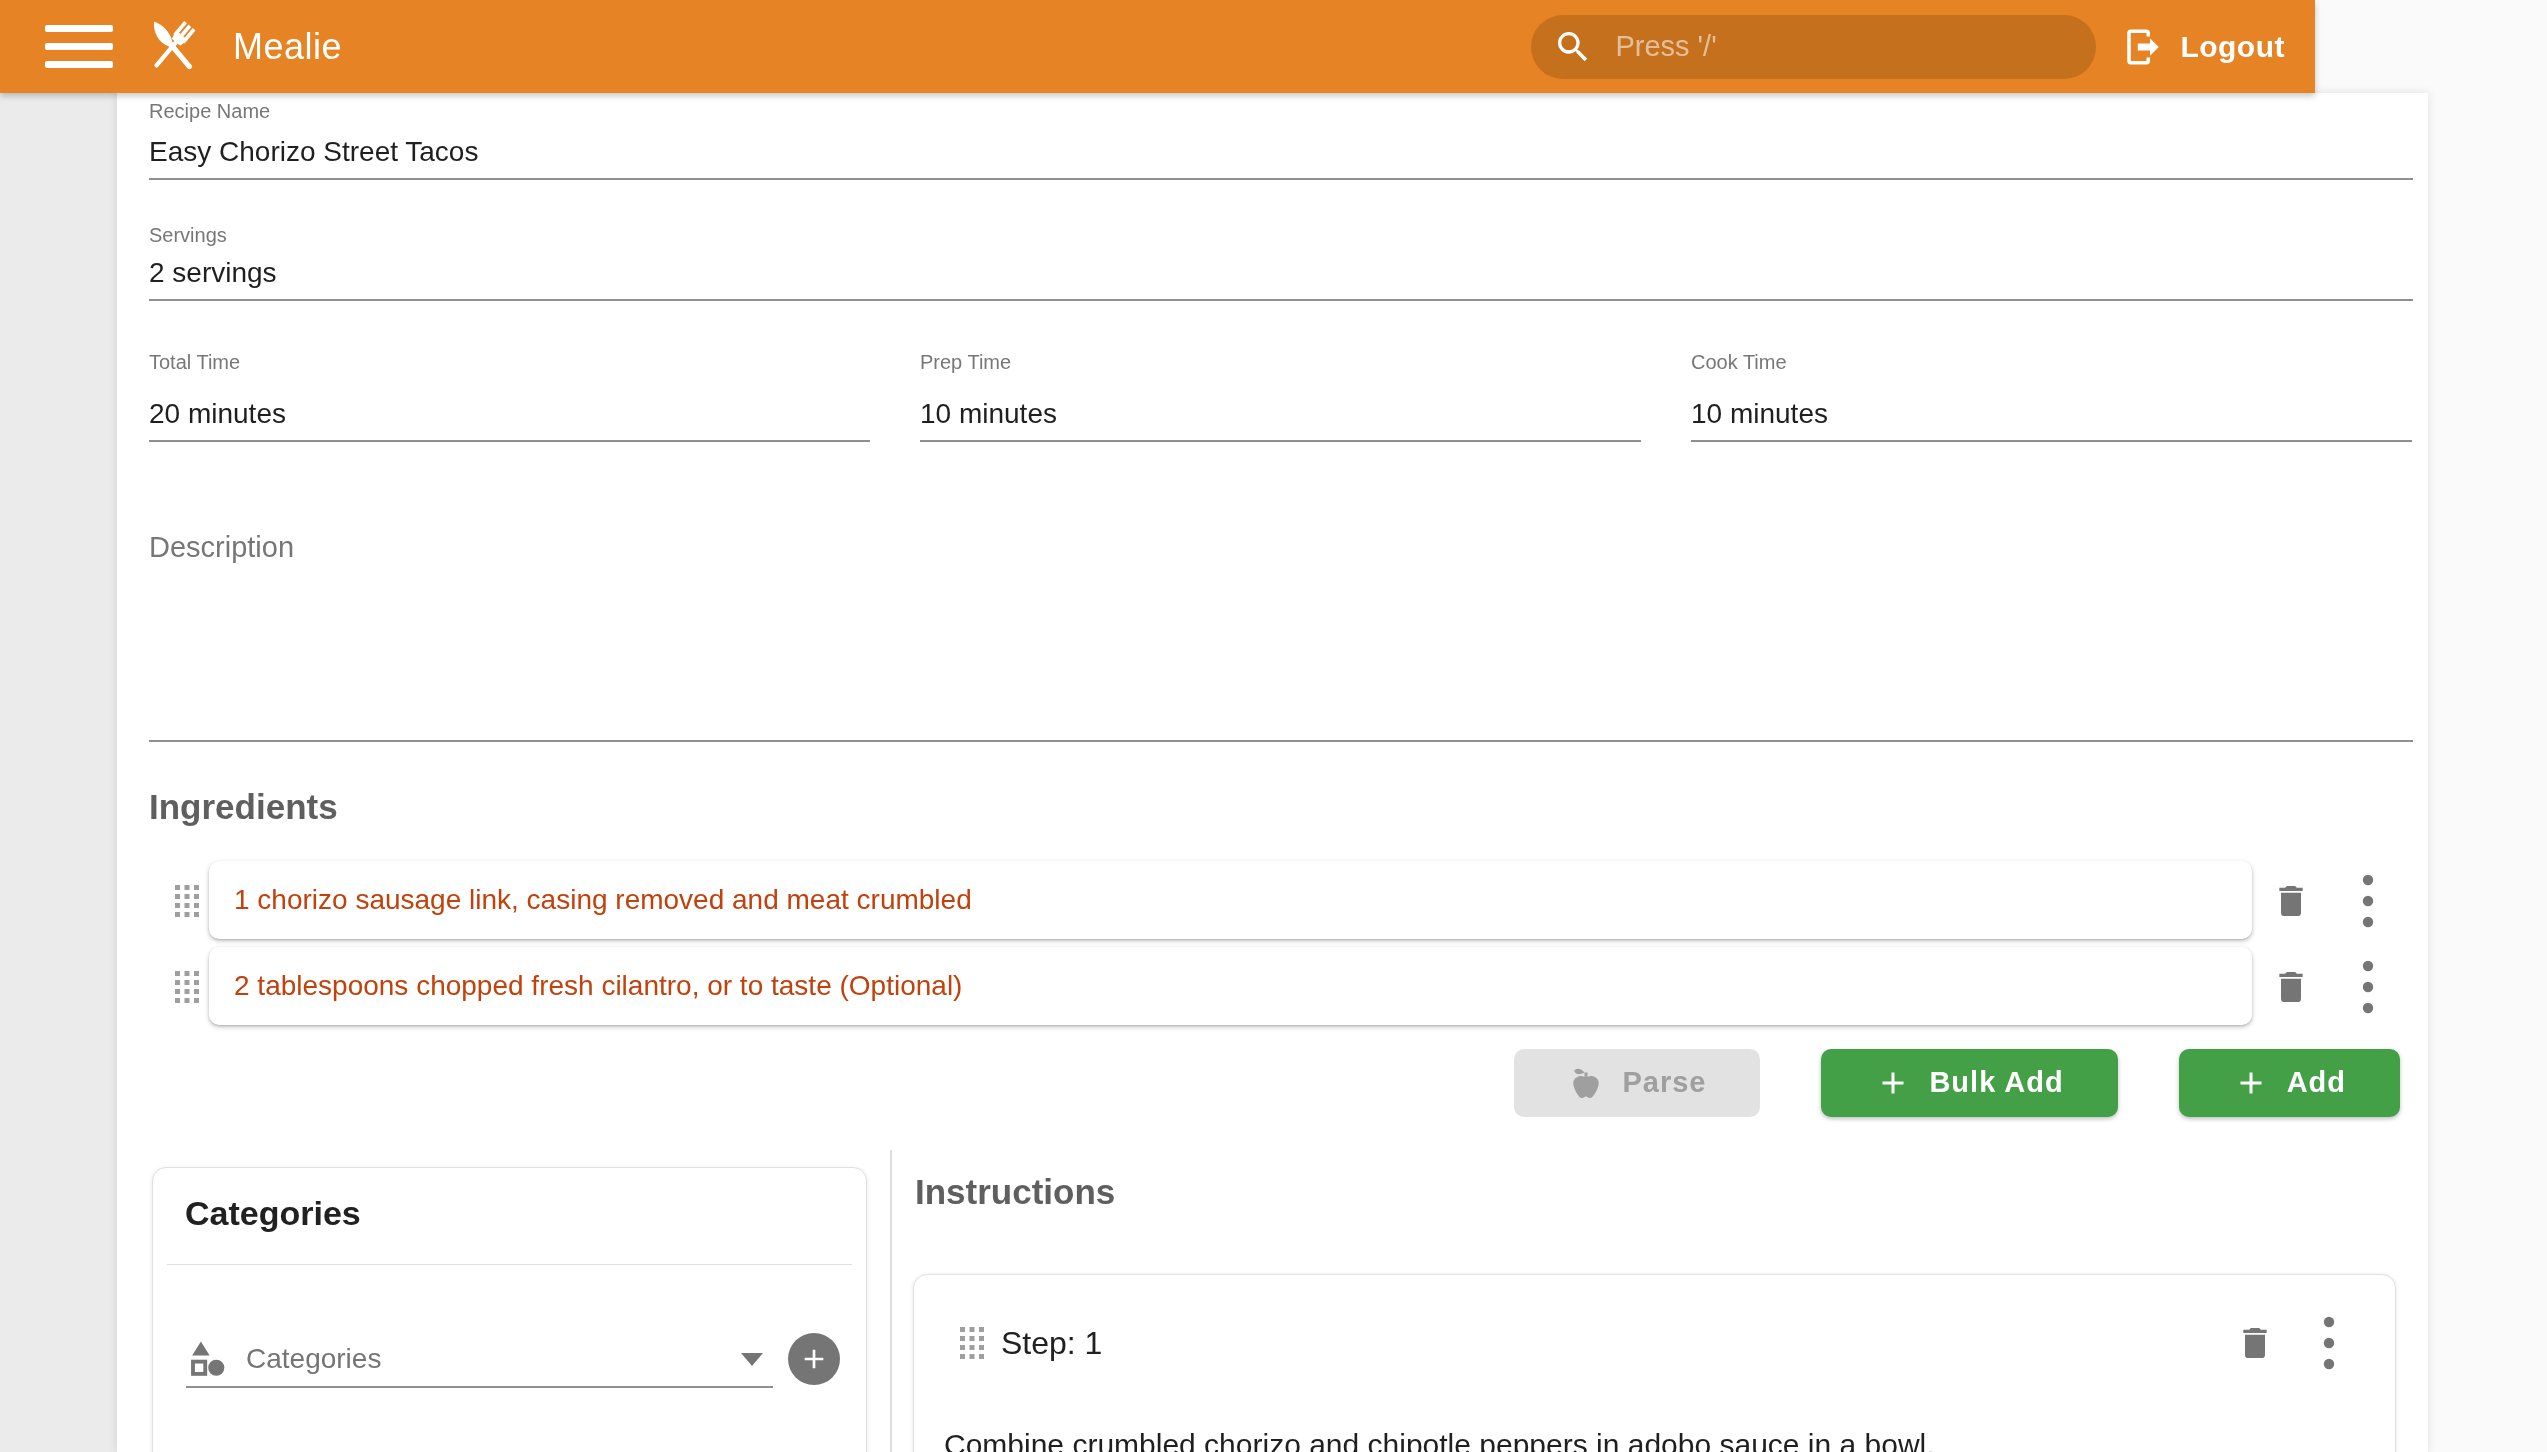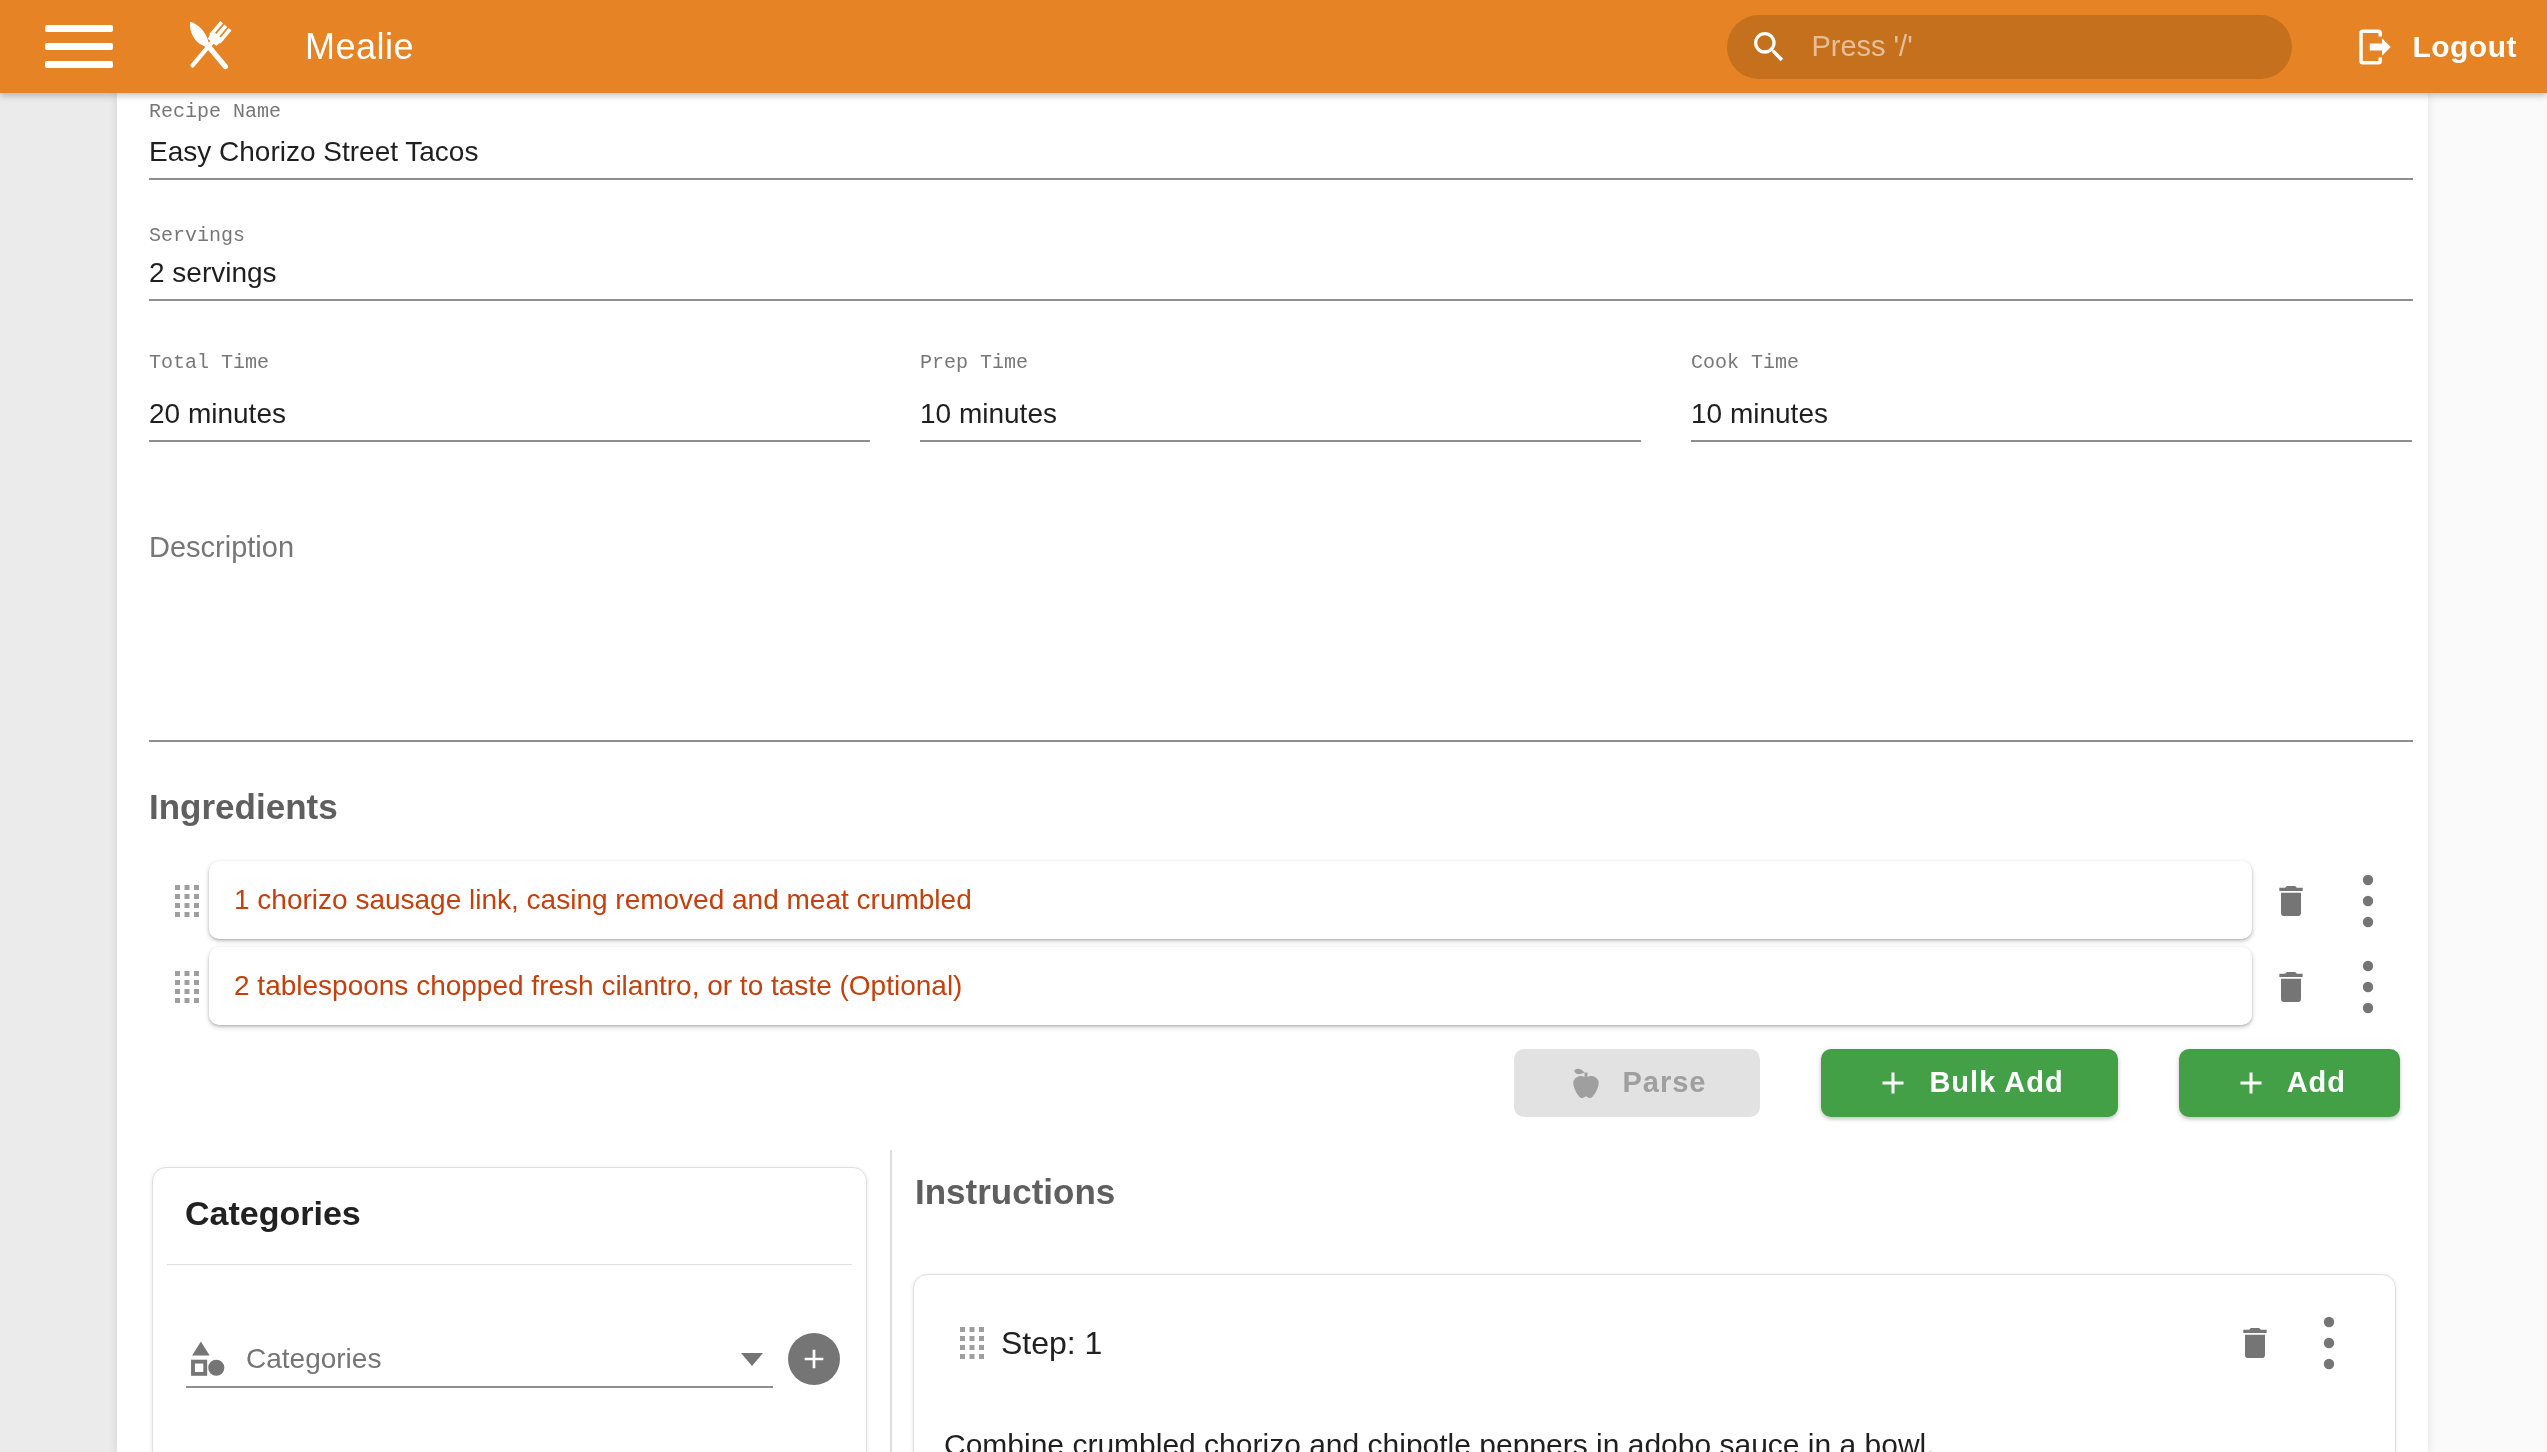--- a/index.html
+++ b/index.html
@@ -1,23 +1,23 @@
 <!DOCTYPE html>
 <html><head>
 <meta charset="utf-8">
 <style>
   * { margin:0; padding:0; box-sizing:border-box; }
   html,body { width:2547px; height:1453px; overflow:hidden; background:#fafafa;
               font-family:"Liberation Sans", sans-serif; }
   .screen { position:relative; width:2547px; height:1453px; overflow:hidden; }
 
   
-  .appbar { position:absolute; left:0; top:0; width:2547px; height:93px;
+  .appbar { position:absolute; left:0; top:0; width:2315px; height:93px;
             background:#E58325; display:flex; align-items:center;
-            box-shadow:0 3px 6px rgba(0,0,0,0.22); z-index:10;gap:36px; }
+            box-shadow:0 3px 6px rgba(0,0,0,0.22); z-index:10; }
   .hamburger { width:68px; height:46px; margin-left:45px; display:flex; flex-direction:column;
                justify-content:center; gap:11px; cursor:pointer; }
   .hamburger span { display:block; height:7px; background:#fff; border-radius:2px; }
   .logo { margin-left:22px; width:74px; height:74px; }
   .app-title { color:#fff; font-size:36px; font-weight:500; margin-left:24px; letter-spacing:0.5px; }
   .spacer { flex:1; }
   .searchbar { width:565px; height:64px; background:#c4701c; border-radius:32px;
                display:flex; align-items:center; padding:0 22px; }
   .searchbar svg { width:40px; height:40px; flex:0 0 auto; }
   .searchbar input { flex:1; background:transparent; border:none; outline:none;
@@ -29,21 +29,21 @@
   .logout .lbl { color:#fff; font-size:30px; font-weight:700; margin-left:16px; letter-spacing:0.5px; }
 
   
   .gutter-left  { position:absolute; left:0; top:93px; width:117px; height:1360px; background:#ebebeb; }
   .gutter-right { position:absolute; left:2429px; top:93px; width:118px; height:1360px; background:#fafafa; }
   .sheet { position:absolute; left:117px; top:93px; width:2311px; height:1360px;
            background:#ffffff; box-shadow:0 0 10px rgba(0,0,0,0.10); }
 
   
   .tfield { position:absolute; border-bottom:2px solid #8f8f8f; }
-  .tfield .flabel { position:absolute; left:0; top:0; font-size:20px; color:#777777;font-family:Liberation Mono, monospace; }
+  .tfield .flabel { position:absolute; left:0; top:0; font-size:20px; color:#777777; }
   .tfield .fvalue { position:absolute; left:0; bottom:10px; font-size:28px; color:#1f1f1f; }
   .tfield .biglabel { position:absolute; left:0; top:20px; font-size:29px; color:#777777; }
 
   .section-h { position:absolute; font-size:35px; font-weight:700; color:#5f5f5f; }
 
   
   .ing-row { position:absolute; left:0; width:2311px; height:80px; }
   .drag { position:absolute; left:57px; top:50%; transform:translateY(-50%); width:26px; height:34px; cursor:grab; }
   .ing-card { position:absolute; left:92px; top:0; width:2043px; height:78px; background:#fff;
               border-radius:10px; box-shadow:0 2px 5px rgba(0,0,0,0.22), 0 1px 2px rgba(0,0,0,0.15);

